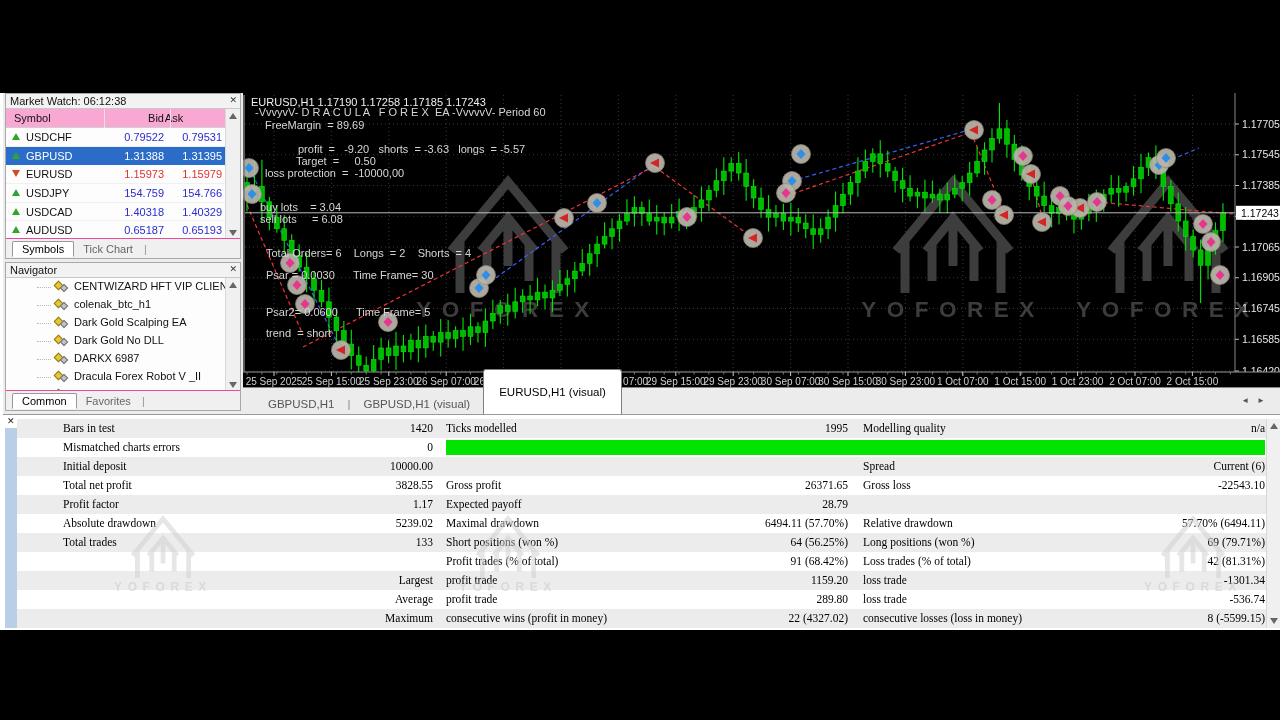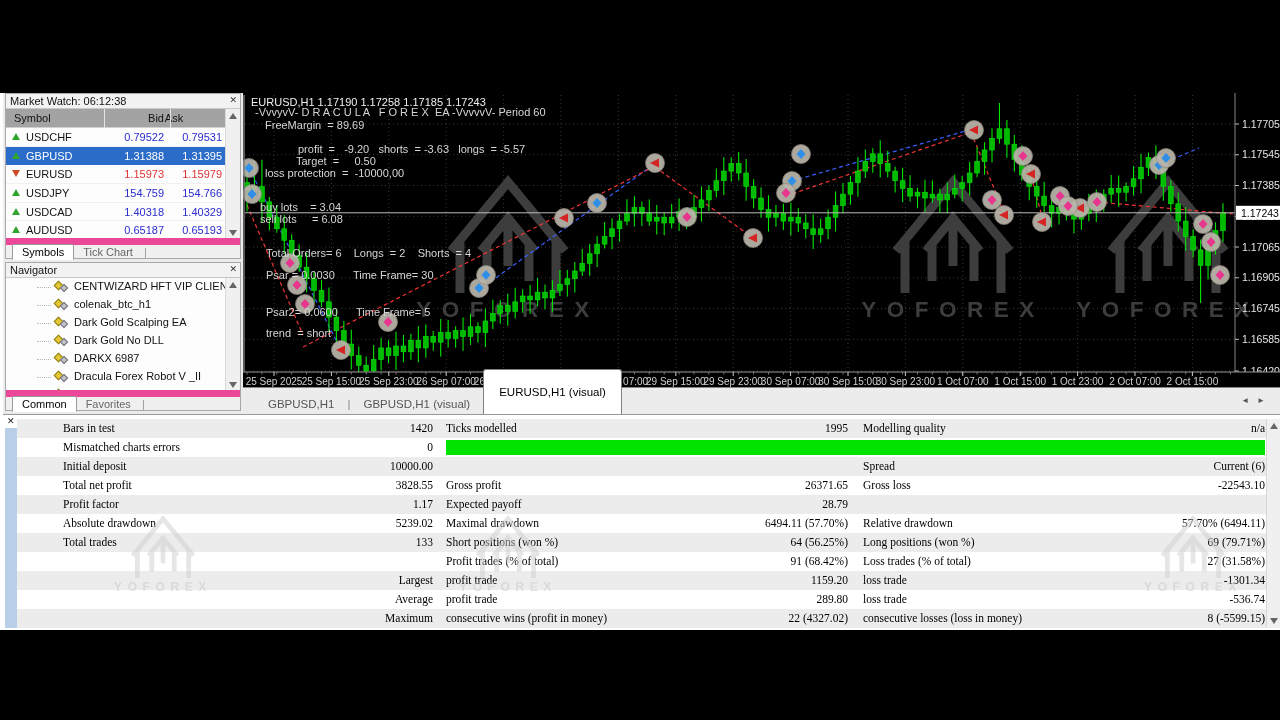--- a/index.html
+++ b/index.html
@@ -1,21 +1,21 @@
 <!DOCTYPE html>
 <html><head>
 <meta charset="utf-8">
 <style>
   * { margin:0; padding:0; box-sizing:border-box; }
   html,body { width:1280px; height:720px; background:#000; overflow:hidden;
     font-family:"Liberation Sans", sans-serif; }
   #win { position:absolute; left:0; top:93px; width:1280px; height:537px;
     background:#ececec; border-left:3px solid #fff; border-right:3px solid #fff;
     border-bottom:3px solid #fff; }
-  .panel { position:absolute; background:#a3a3a3; border:1px solid #a8a8a8; }
+  .panel { position:absolute; background:#f9a8d4; border:1px solid #a8a8a8; }
   .ptitle { position:relative; height:15px; background:#f2f2f2; border-bottom:1px solid #c8c8c8;
     font-size:11px; color:#111; padding:1px 4px; overflow:hidden; }
   .pclose { position:absolute; right:3px; top:1px; font-size:9px; color:#333; cursor:default; }
   
   #mw { left:2px; top:0; width:236px; height:166px; }
   #mw-head { position:absolute; left:0; top:15px; width:220px; height:19px;
     border-bottom:1px solid #d0d0d0; font-size:11px; color:#111; }
   #mw-head .h-sym { position:absolute; left:8px; top:3px; }
   #mw-head .h-bid { position:absolute; left:60px; width:98px; top:3px; text-align:right; }
   #mw-head .h-ask { position:absolute; left:120px; width:96px; top:3px; text-align:center; }
@@ -28,21 +28,21 @@
   .mw-row .bid { position:absolute; left:60px; width:98px; top:3px; text-align:right; }
   .mw-row .ask { position:absolute; left:120px; width:96px; top:3px; text-align:right; }
   .arr { position:absolute; left:6px; top:5px; width:0; height:0; }
   .arr.up { border-left:4px solid transparent; border-right:4px solid transparent; border-bottom:7px solid #2fa52f; }
   .arr.dn { border-left:4px solid transparent; border-right:4px solid transparent; border-top:7px solid #d04a28; }
   .vsb { position:absolute; right:0; width:15px; background:#f0f0f0; border-left:1px solid #d8d8d8; }
   .sb-up, .sb-dn { position:absolute; left:3px; width:0; height:0; cursor:default; }
   .sb-up { top:4px; border-left:4px solid transparent; border-right:4px solid transparent; border-bottom:6px solid #666; }
   .sb-dn { bottom:4px; border-left:4px solid transparent; border-right:4px solid transparent; border-top:6px solid #666; }
   .tabbar { position:absolute; left:0; bottom:0; width:100%; height:20px; background:#f0f0f0;
-    border-top:7px solid #ec4899; font-size:11px; display:flex; align-items:center; padding-left:6px; }
+    border-top:1px solid #ec4899; font-size:11px; display:flex; align-items:center; padding-left:6px; }
   .tabbar .t { padding:1px 9px; color:#666; }
   .tabbar .t.on { background:#fff; border:1px solid #999; border-bottom:1px solid #fff; color:#000; border-radius:2px 2px 0 0; }
   .tabbar .sep { color:#999; margin:0 2px; }
   
   #nav { left:2px; top:169px; width:236px; height:149px; }
   #nav-list { position:absolute; left:0; top:15px; width:220px; height:114px; overflow:hidden; background:#fdfdfd; }
   .treeline { position:absolute; left:30px; top:15px; width:1px; height:114px; border-left:1px dotted #b8b8b8; }
   .nav-item { position:relative; height:18px; font-size:11px; color:#111; }
   .nav-item .conn { position:absolute; left:31px; top:9px; width:14px; border-top:1px dotted #b8b8b8; }
   .nav-item .lbl { position:absolute; left:68px; top:2px; white-space:nowrap; }
@@ -868,21 +868,21 @@
           <span class="rc1v">133</span>
           <span class="rc2l">Short positions (won %)</span>
           <span class="rc2v">64 (56.25%)</span>
           <span class="rc3l">Long positions (won %)</span>
           <span class="rc3v">69 (79.71%)</span>
         </div>
         <div class="rep-row">
           <span class="rc2l">Profit trades (% of total)</span>
           <span class="rc2v">91 (68.42%)</span>
           <span class="rc3l">Loss trades (% of total)</span>
-          <span class="rc3v">27 (31.58%)</span>
+          <span class="rc3v">42 (81.31%)</span>
         </div>
         <div class="rep-row g">
           <span class="rc1v">Largest</span>
           <span class="rc2l">profit trade</span>
           <span class="rc2v">1159.20</span>
           <span class="rc3l">loss trade</span>
           <span class="rc3v">-1301.34</span>
         </div>
         <div class="rep-row">
           <span class="rc1v">Average</span>

